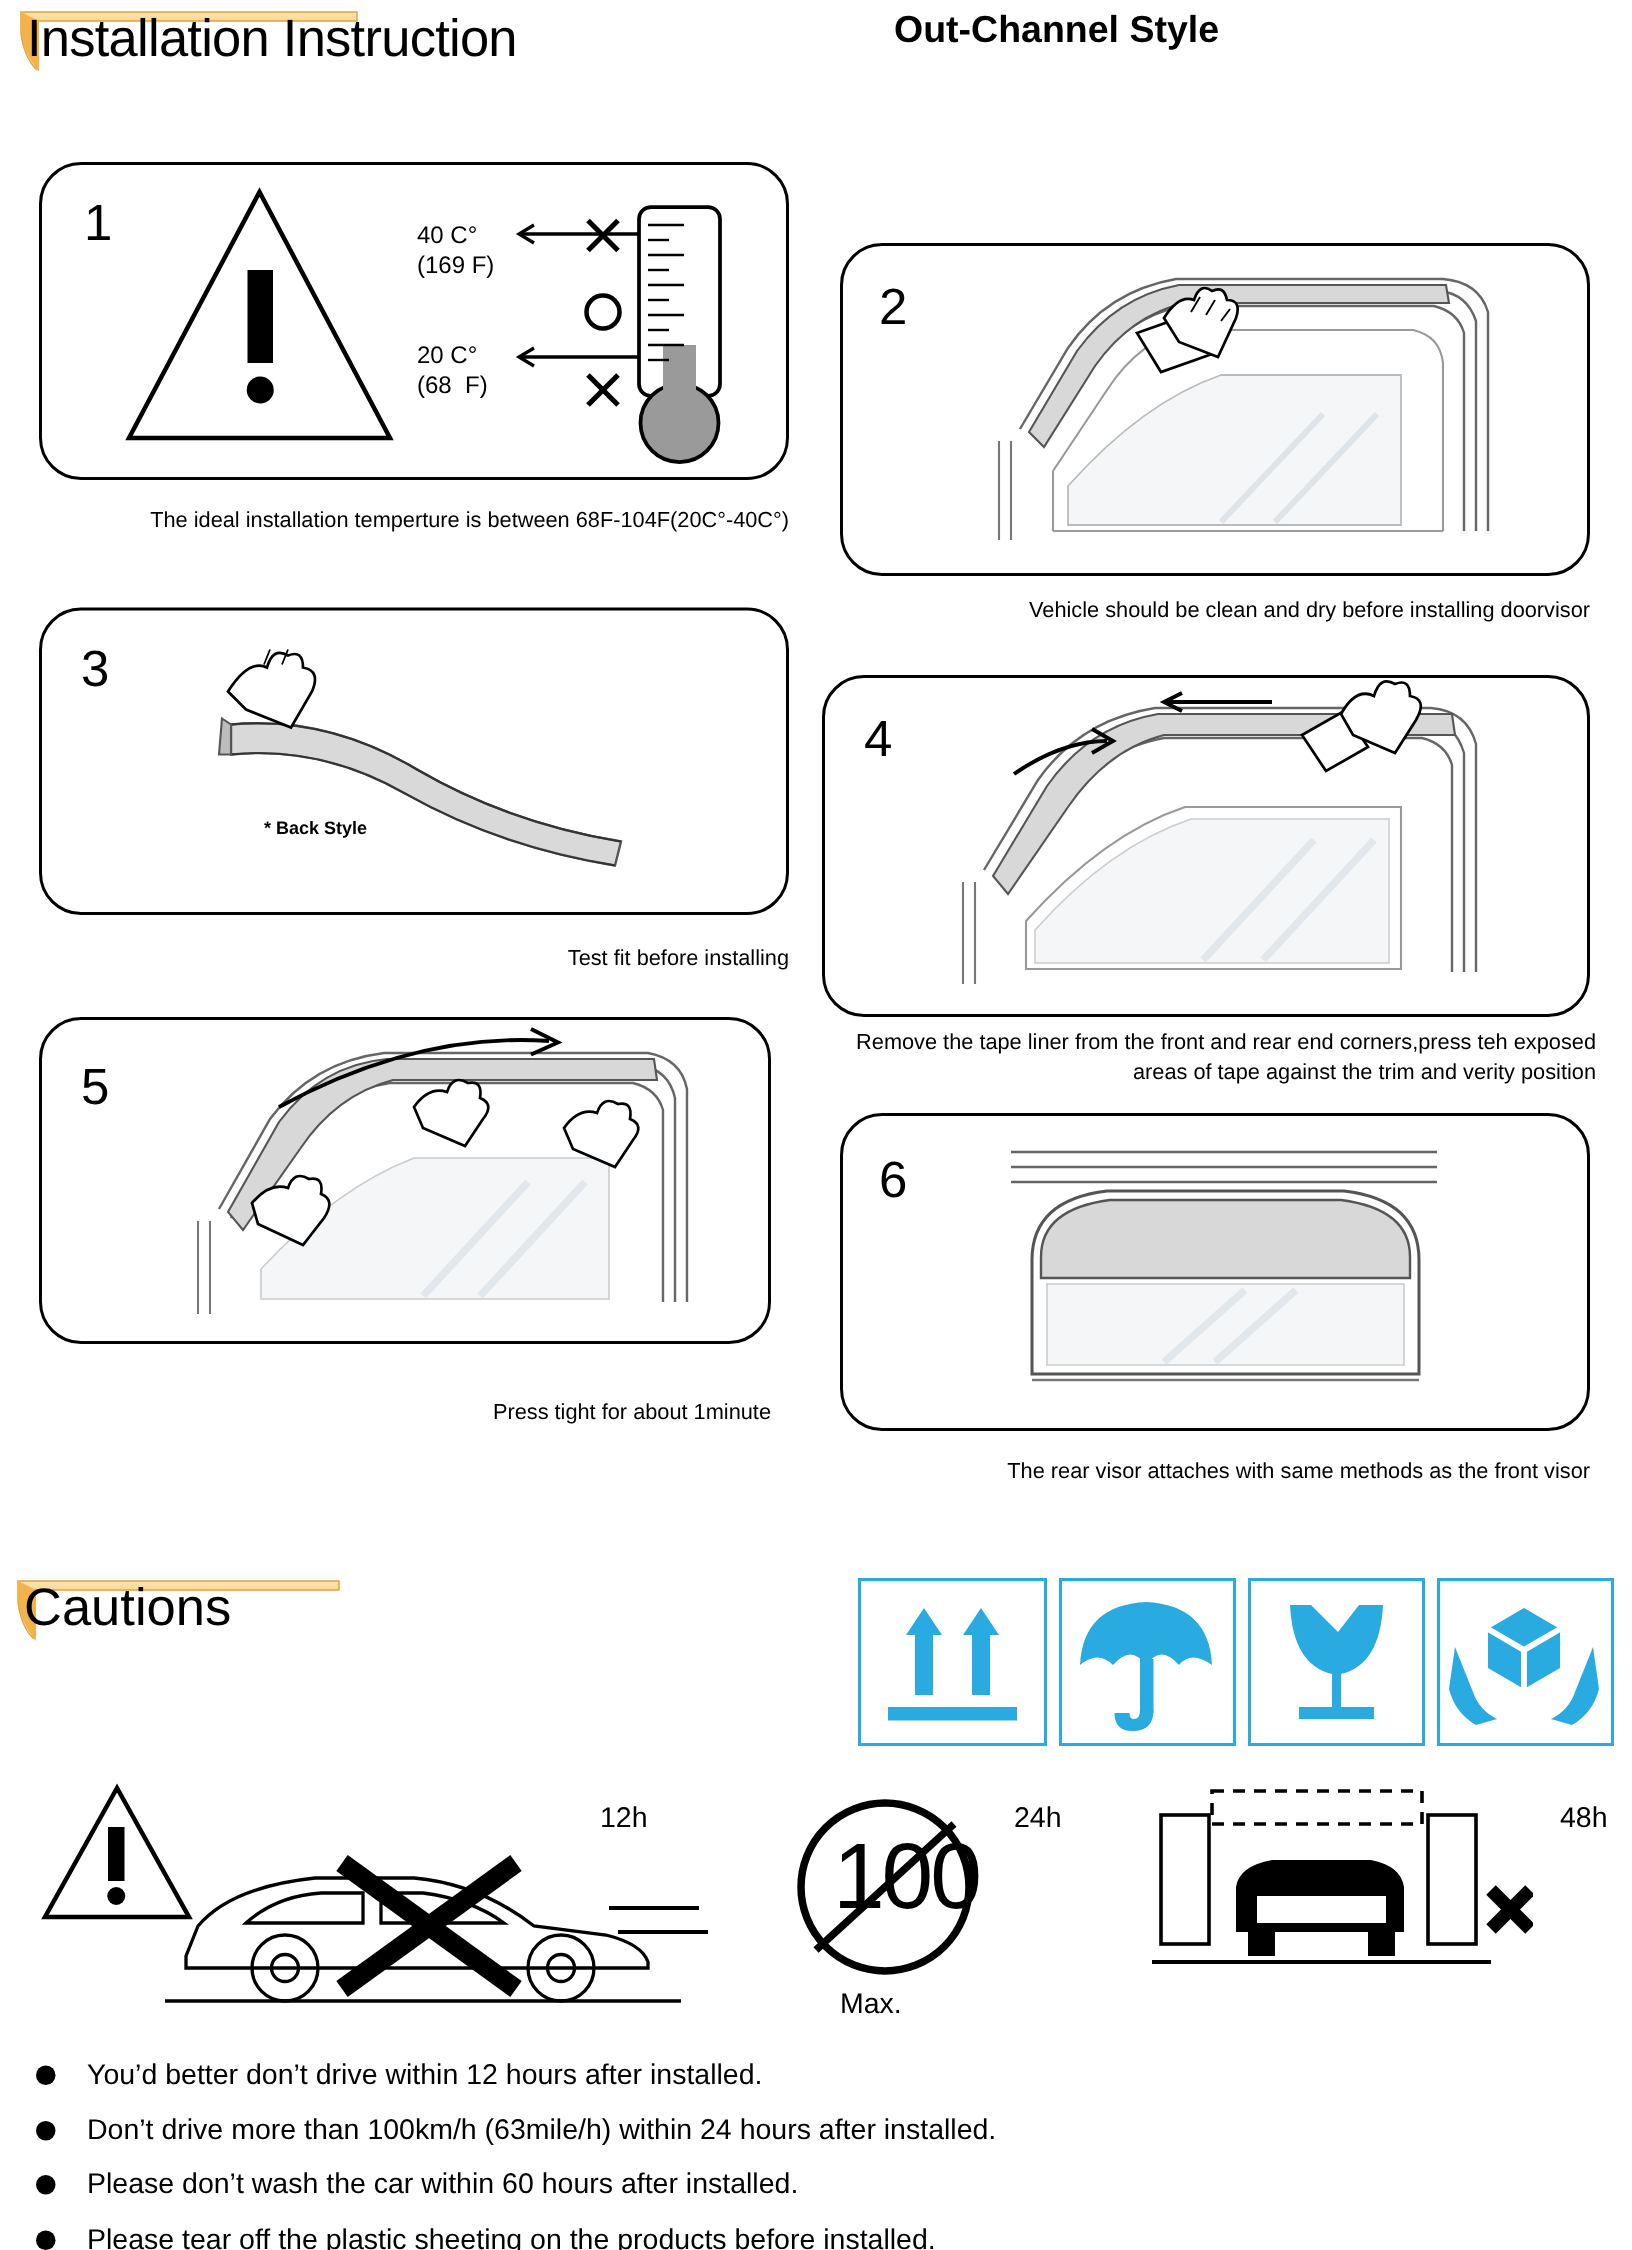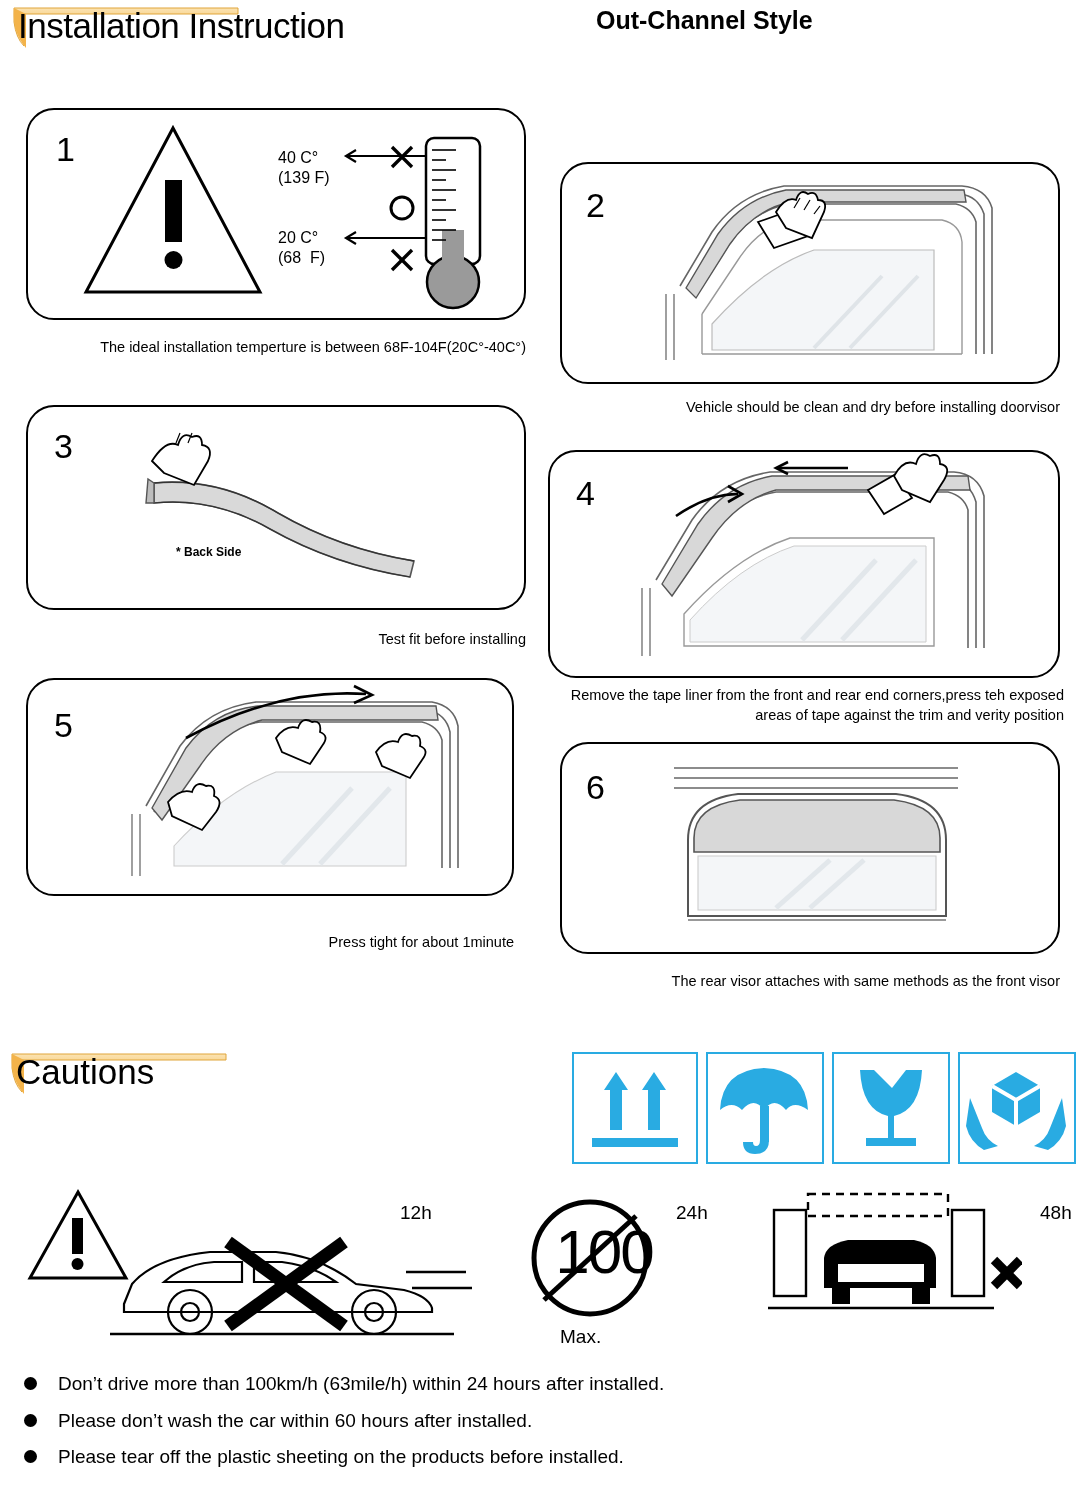--- a/index.html
+++ b/index.html
@@ -138,21 +138,21 @@
 
     <g stroke="#000" stroke-width="3.4">
       <line x1="364" y1="37" x2="384" y2="57"></line>
         <line x1="384" y1="37" x2="364" y2="57"></line>
       <line x1="364" y1="140" x2="384" y2="160"></line>
         <line x1="384" y1="140" x2="364" y2="160"></line>
     </g>
     <circle cx="374" cy="98" r="11" fill="none" stroke="#000" stroke-width="3"></circle>
   </svg>
   <div class="temp-lbl" style="left:250px; top:38px;">40 C°
-(139 F)</div>
+(169 F)</div>
   <div class="temp-lbl" style="left:250px; top:118px;">20 C°
 (68  F)</div>
 </div>
 <div class="caption" style="left:26px; top:338px; width:500px;">The ideal installation temperture is between 68F-104F(20C°-40C°)</div>
 
 <div class="panel" id="p2">
   <div class="step-num" style="left:24px; top:22px;">2</div>
   <svg width="496" height="218" viewBox="0 0 496 218">
     <g stroke="#666" stroke-width="1.6" fill="none">
       <path d="M118 122 L150 68 Q176 30 222 22 L400 22 Q424 24 430 44 L430 190"></path>
@@ -200,21 +200,21 @@
     <path d="M126 76 L120 72 L118 96 L126 96 Z" fill="#bdbdbd" stroke="#555" stroke-width="1.4"></path>
 
     <g fill="#fff" stroke="#000" stroke-width="1.8">
       <path d="M124 54 q14 -22 26 -16 q4 -14 14 -8 q10 -4 10 8 q12 2 6 16 l-14 24 l-30 -12 z"></path>
     </g>
     <g stroke="#000" stroke-width="1.2" fill="none">
       <line x1="148" y1="36" x2="152" y2="26"></line>
       <line x1="160" y1="36" x2="164" y2="26"></line>
     </g>
   </svg>
-  <div class="lbl-sm" style="left:148px; top:138px;">* Back Side</div>
+  <div class="lbl-sm" style="left:148px; top:138px;">* Back Style</div>
 </div>
 <div class="caption" style="left:26px; top:630px; width:500px;">Test fit before installing</div>
 
 <div class="panel" id="p4">
   <div class="step-num" style="left:26px; top:22px;">4</div>
   <svg width="508" height="224" viewBox="0 0 508 224">
     <g stroke="#666" stroke-width="1.6" fill="none">
       <path d="M106 128 L142 68 Q170 28 220 20 L404 20 Q428 22 434 44 L434 196"></path>
       <path d="M114 134 L150 76 Q176 36 222 28 L402 28 Q420 30 426 50 L426 196"></path>
       <path d="M122 140 L158 86 Q182 48 226 40 L398 40 Q414 44 418 58 L418 196"></path>
@@ -391,17 +391,18 @@
   <rect x="150" y="100" width="18" height="16" fill="#000"></rect>
   <g stroke="#000" stroke-width="9">
     <line x1="232" y1="72" x2="258" y2="98"></line>
     <line x1="258" y1="72" x2="232" y2="98"></line>
   </g>
 </svg>
 <div class="lbl" style="left:1040px; top:1202px;">48h</div>
 
 <div class="bullets">
   <ul>
+    <li>You’d better don’t drive within 12 hours after installed.</li>
     <li>Don’t drive more than 100km/h (63mile/h) within 24 hours after installed.</li>
     <li>Please don’t wash the car within 60 hours after installed.</li>
     <li>Please tear off the plastic sheeting on the products before installed.</li>
   </ul>
 </div>
 
 </body></html>

